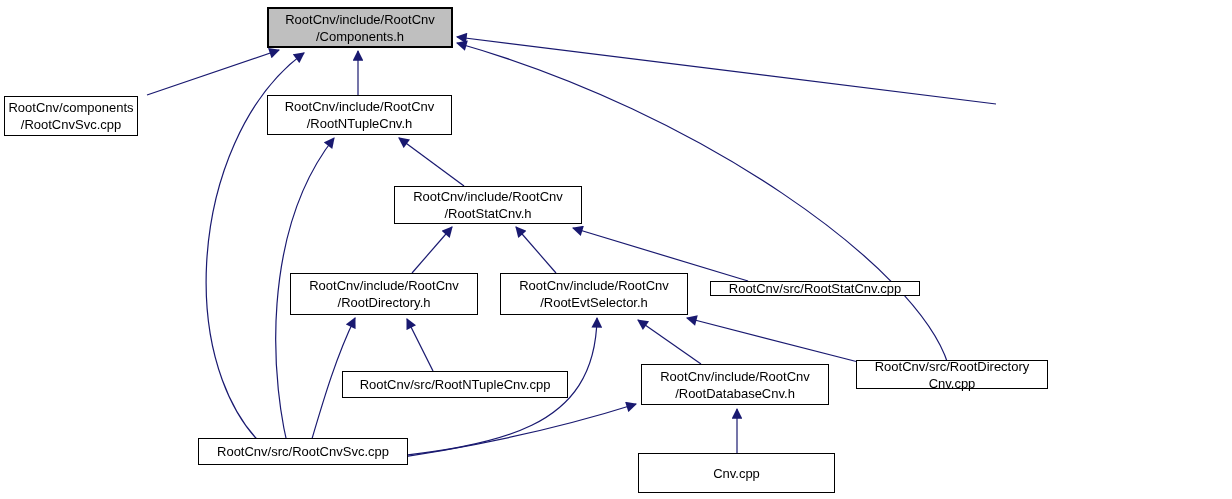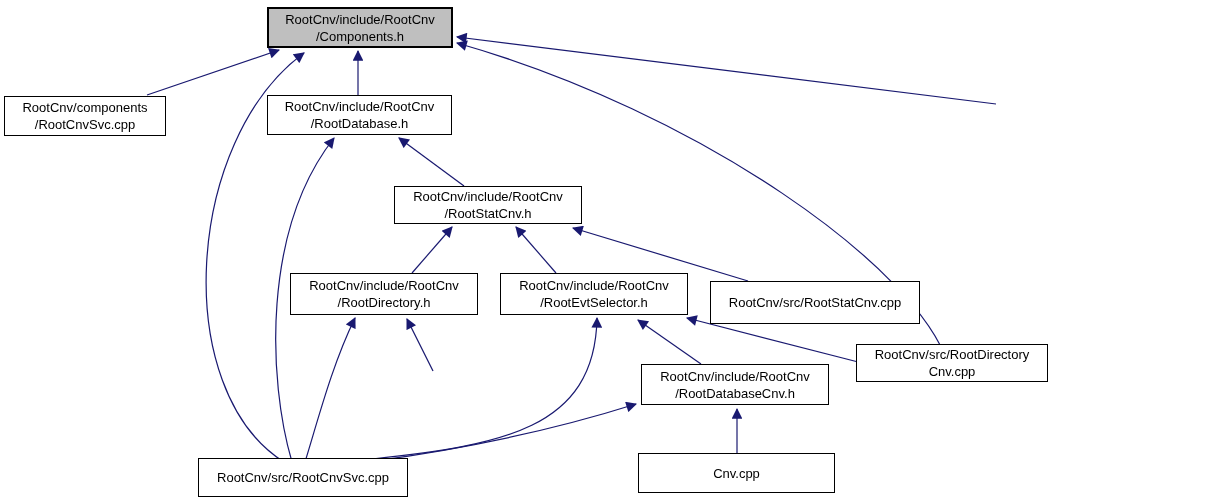--- a/index.html
+++ b/index.html
@@ -63,63 +63,67 @@
       <path d="M374,461 C470,448 560,428 636,404" marker-end="url(#arrowhead)"></path>
       <path d="M737,453 L737,409" marker-end="url(#arrowhead)"></path>
     </g>
   </svg>
 
   <div class="node hl" style="left:267px;top:7px;width:186px;height:41px">
     <span>RootCnv/include/RootCnv</span>
     <span>/Components.h</span>
   </div>
 
-  <div class="node" style="left:4px;top:96px;width:162px;height:40px">
+  <div class="node" style="left:4px;top:96px;width:134px;height:40px">
     <span>RootCnv/components</span>
     <span>/RootCnvSvc.cpp</span>
   </div>
 
   <div class="node" style="left:267px;top:95px;width:185px;height:40px">
     <span>RootCnv/include/RootCnv</span>
-    <span>/RootDatabase.h</span>
+    <span>/RootNTupleCnv.h</span>
   </div>
 
 
   <div class="node" style="left:394px;top:186px;width:188px;height:38px">
     <span>RootCnv/include/RootCnv</span>
     <span>/RootStatCnv.h</span>
   </div>
 
   <div class="node" style="left:290px;top:273px;width:188px;height:42px">
     <span>RootCnv/include/RootCnv</span>
     <span>/RootDirectory.h</span>
   </div>
 
   <div class="node" style="left:500px;top:273px;width:188px;height:42px">
     <span>RootCnv/include/RootCnv</span>
     <span>/RootEvtSelector.h</span>
   </div>
 
-  <div class="node" style="left:710px;top:281px;width:210px;height:43px">
+  <div class="node" style="left:710px;top:281px;width:210px;height:15px">
     <span>RootCnv/src/RootStatCnv.cpp</span>
 
   </div>
 
+  <div class="node" style="left:342px;top:371px;width:226px;height:27px">
+    <span>RootCnv/src/RootNTupleCnv.cpp</span>
+
+  </div>
 
   <div class="node" style="left:641px;top:364px;width:188px;height:41px">
     <span>RootCnv/include/RootCnv</span>
     <span>/RootDatabaseCnv.h</span>
   </div>
 
-  <div class="node" style="left:856px;top:344px;width:192px;height:38px">
+  <div class="node" style="left:856px;top:360px;width:192px;height:29px">
     <span>RootCnv/src/RootDirectory</span>
     <span>Cnv.cpp</span>
   </div>
 
-  <div class="node" style="left:198px;top:458px;width:210px;height:39px">
+  <div class="node" style="left:198px;top:438px;width:210px;height:27px">
     <span>RootCnv/src/RootCnvSvc.cpp</span>
 
   </div>
 
   <div class="node" style="left:638px;top:453px;width:197px;height:40px">
     <span>Cnv.cpp</span>
   </div>
 
 </div>
 

